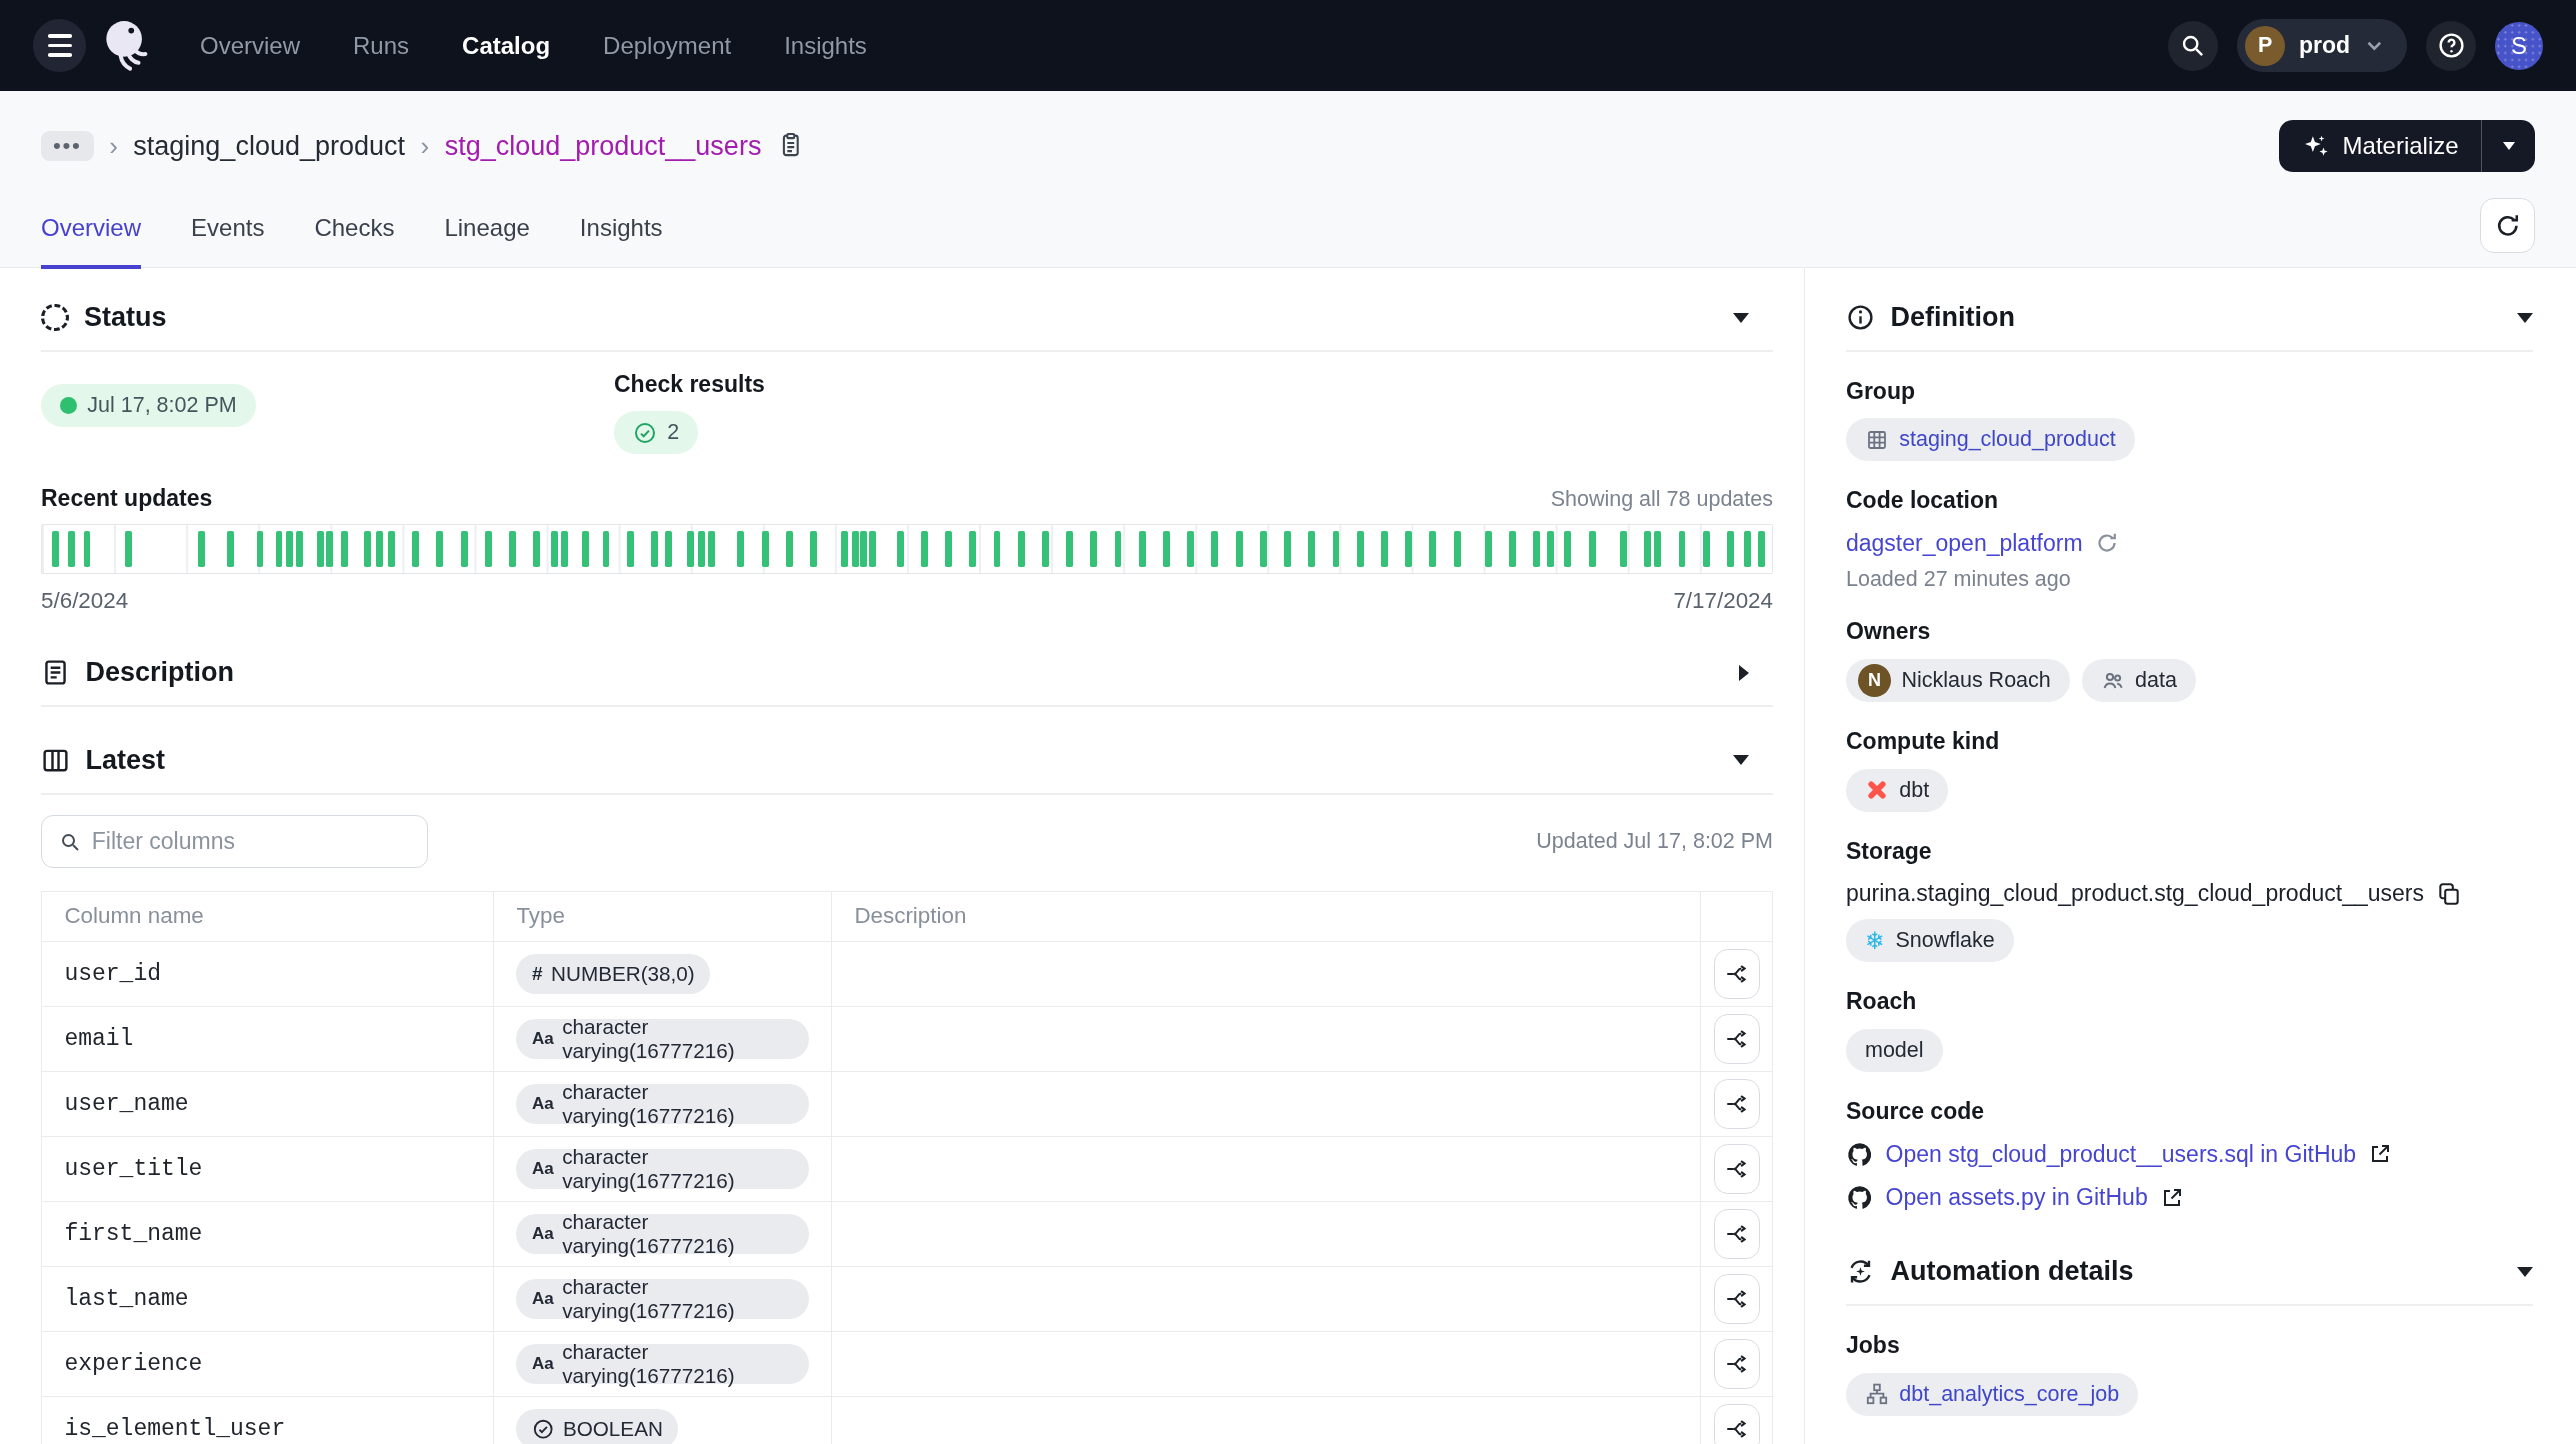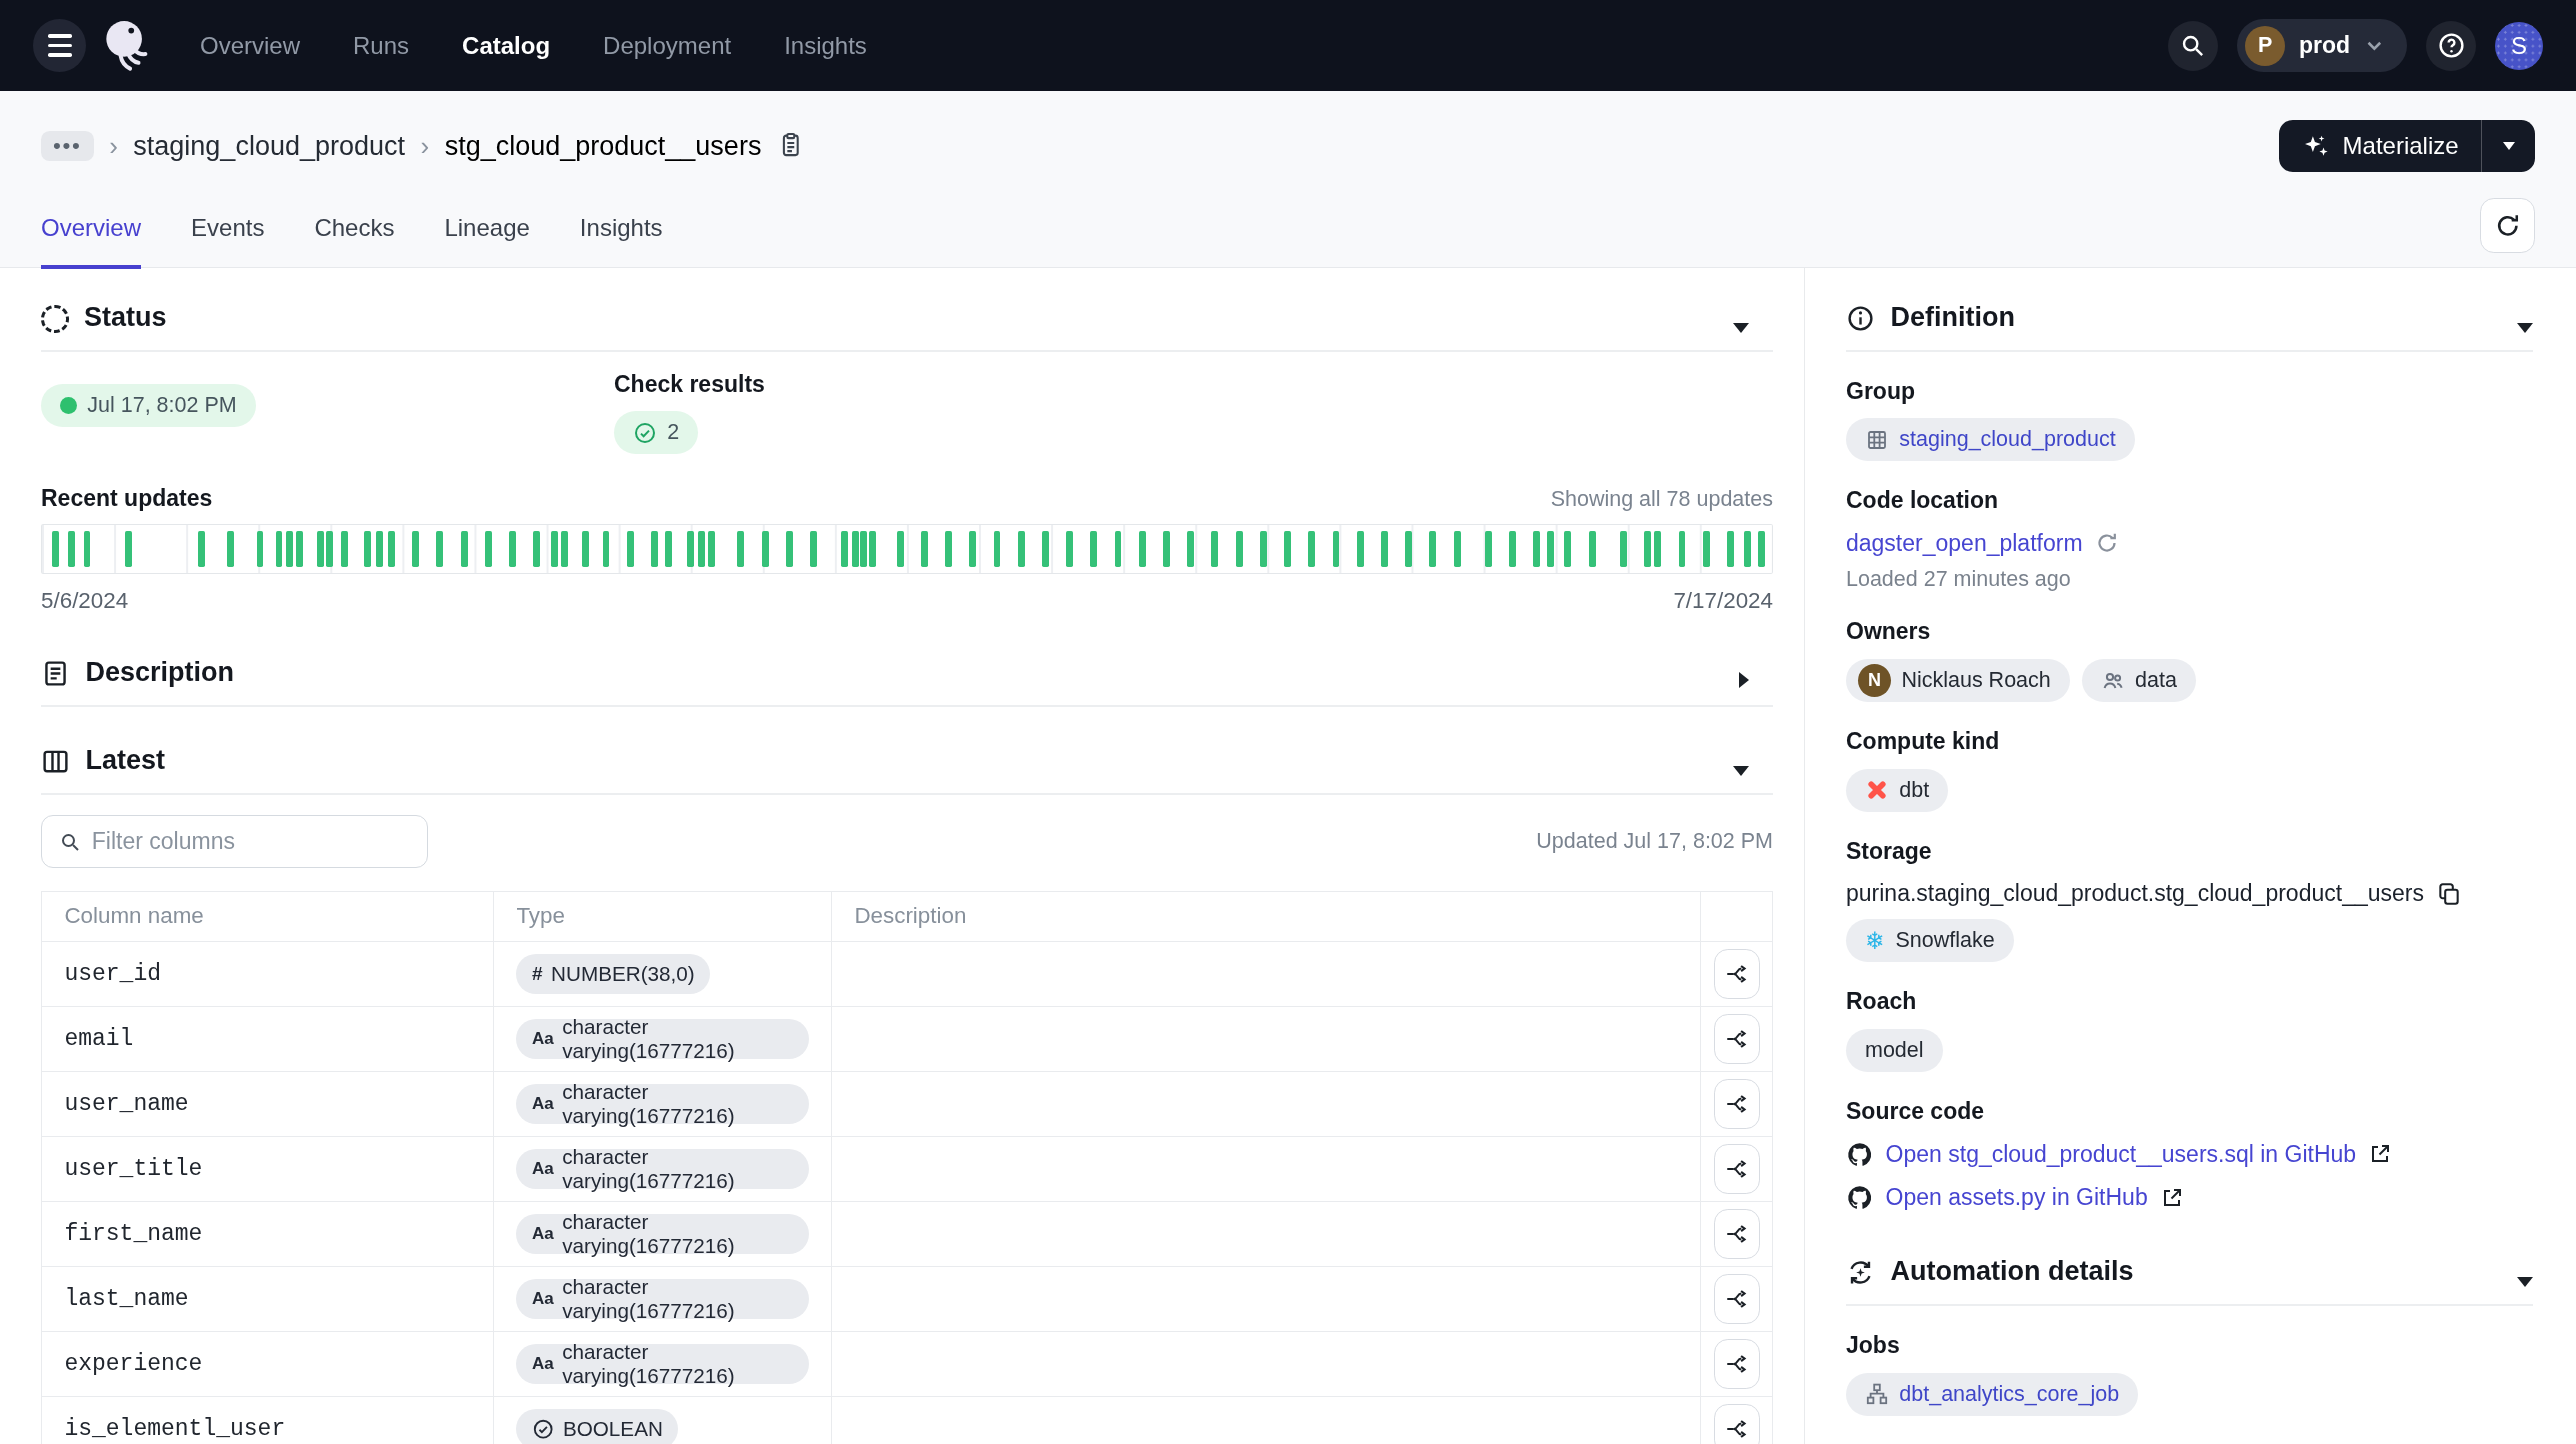--- a/index.html
+++ b/index.html
@@ -28,21 +28,21 @@
     background-image:radial-gradient(rgba(255,255,255,.28) 1.3px, transparent 1.3px); background-size:6.9px 6.9px;
     color:#fff; font-size:24px; display:flex; align-items:center; justify-content:center; cursor:pointer; }
 
   
   .band { background:#F8F9FB; border-bottom:1.7px solid #E7E9EC; }
   .crumbrow { display:flex; align-items:center; padding:29px 41px 19px 41px; gap:15.5px; }
   .dots-pill { background:#E6E8EC; border-radius:8.6px; padding:8.6px 12px; color:#5A636E;
     font-size:22.4px; letter-spacing:1.7px; cursor:pointer; line-height:12px; }
   .crumb-sep { color:#8A939E; font-size:26px; }
   .crumb { font-size:27px; color:#252B34; cursor:pointer; }
-  .crumb.current { color:#000000; }
+  .crumb.current { color:#a21caf; }
   .copy-btn svg { width:27.6px; height:27.6px; cursor:pointer; }
   .materialize-wrap { margin-left:auto; display:flex; }
   .mat-btn { background:#141925; color:#fff; display:flex; align-items:center; gap:12px;
     font-size:24px; padding:0 22.4px; height:52px; border-radius:13.8px 0 0 13.8px; cursor:pointer;
     border-right:0.9px solid rgba(255,255,255,.25); }
   .mat-btn svg { width:29px; height:29px; }
   .mat-caret { background:#141925; width:53px; height:52px; border-radius:0 13.8px 13.8px 0;
     display:flex; align-items:center; justify-content:center; cursor:pointer; }
   .tabsrow { display:flex; align-items:flex-end; padding:0 41px; gap:50px; height:76px; position:relative; }
   .tab { font-size:24px; color:#3A414C; padding-bottom:22.4px; cursor:pointer;
@@ -50,21 +50,21 @@
   .tab.active { color:#4741CF; border-bottom-color:#4741CF; }
   .refresh-btn { position:absolute; right:41px; bottom:13.8px; width:55px; height:55px; background:#fff;
     border:1.7px solid #D8DCE2; border-radius:13.8px; display:flex; align-items:center; justify-content:center; cursor:pointer; }
   .refresh-btn svg { width:27.6px; height:27.6px; }
 
   
   .cols { display:flex; height:1276px; }
   .main { width:1805px; border-right:1.7px solid #E8EAEC; padding:34px 31px 0 41px; }
   .side { flex:1; padding:34px 43px 0 41px; }
 
-  .sec-head { display:flex; align-items:flex-end; gap:15.5px; }
+  .sec-head { display:flex; align-items:center; gap:15.5px; }
   .sec-head h2 { font-size:27px; font-weight:bold; color:#14181F; }
   .sec-head .spacer { flex:1; }
   .caret-down { width:0; height:0; border-left:8.6px solid transparent; border-right:8.6px solid transparent;
     border-top:10.3px solid #1B2026; cursor:pointer; }
   .caret-right { width:0; height:0; border-top:8.6px solid transparent; border-bottom:8.6px solid transparent;
     border-left:10.3px solid #1B2026; cursor:pointer; }
   .divider { height:1.7px; background:#ECEEF0; margin-top:17px; }
   .dashed-circle { width:27.6px; height:27.6px; border:3.4px dashed #1B2026; border-radius:50%; }
   .sec-head svg.hicon { width:29px; height:29px; }
 

